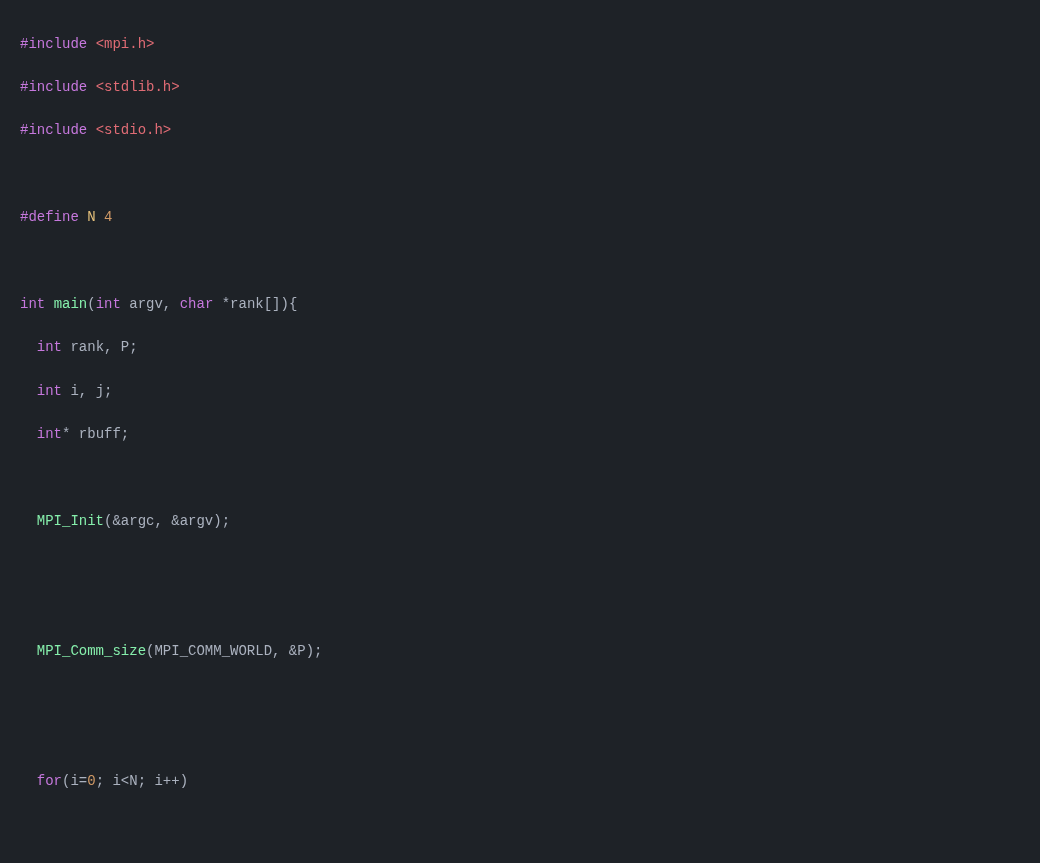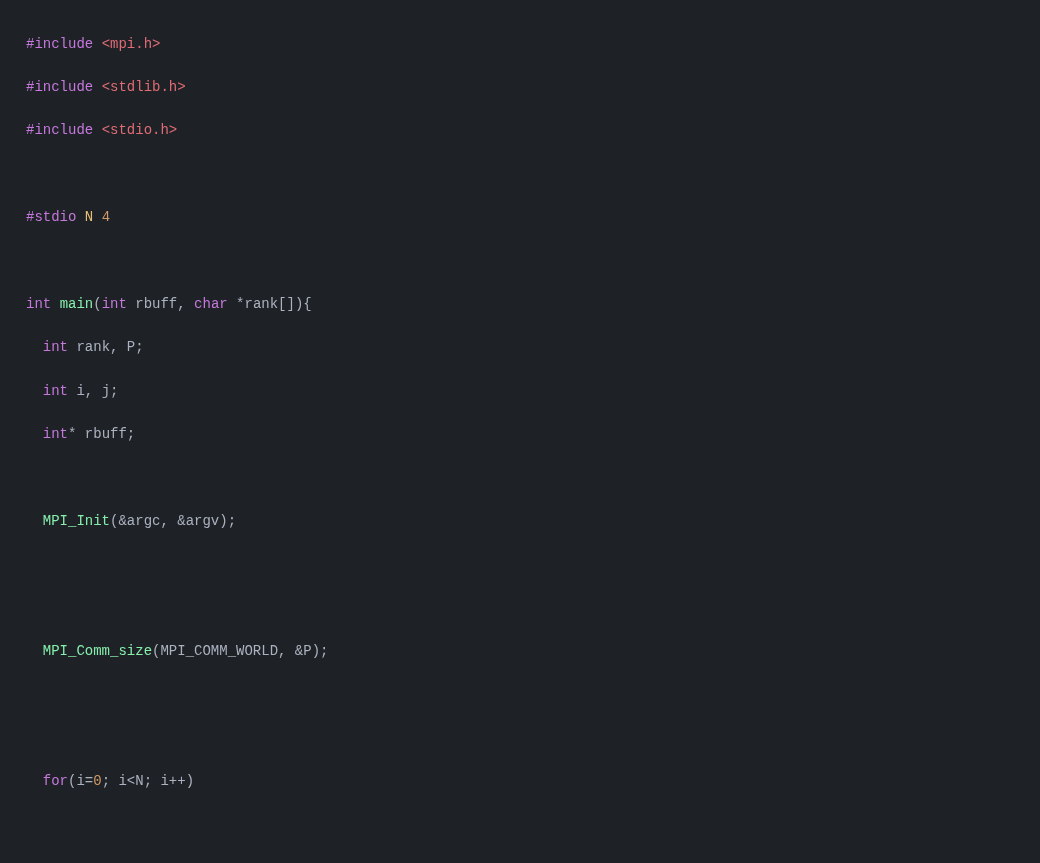--- a/index.html
+++ b/index.html
@@ -22,42 +22,41 @@
       background-color: #1e2227;
       padding: 12px 20px;
       line-height: 1.55;
       white-space: pre;
       tab-size: 2;
     }
 
     .line {
       display: block;
       min-height: 1.55em;
-      margin-left: 6px;
     }
 
     .kw { color: #c678dd; }        
     .fn { color: #86efac; }       
     .num { color: #d19a66; }       
     .pp { color: #c678dd; }        
     .plain { color: #abb2bf; }     
     .inc { color: #e06c75; }       
     .macro { color: #e5c07b; }      
   </style>
 </head>
 <body>
 
 <div class="code-container">
 <span class="line"><span class="pp">#include</span><span class="plain"> </span><span class="inc">&lt;mpi.h&gt;</span></span>
 <span class="line"><span class="pp">#include</span><span class="plain"> </span><span class="inc">&lt;stdlib.h&gt;</span></span>
 <span class="line"><span class="pp">#include</span><span class="plain"> </span><span class="inc">&lt;stdio.h&gt;</span></span>
 <span class="line"> </span>
-<span class="line"><span class="pp">#stdio</span><span class="plain"> </span><span class="macro">N</span><span class="plain"> </span><span class="num">4</span></span>
+<span class="line"><span class="pp">#define</span><span class="plain"> </span><span class="macro">N</span><span class="plain"> </span><span class="num">4</span></span>
 <span class="line"> </span>
-<span class="line"><span class="kw">int</span><span class="plain"> </span><span class="fn">main</span><span class="plain">(</span><span class="kw">int</span><span class="plain"> rbuff, </span><span class="kw">char</span><span class="plain"> *rank[]){</span></span>
+<span class="line"><span class="kw">int</span><span class="plain"> </span><span class="fn">main</span><span class="plain">(</span><span class="kw">int</span><span class="plain"> argv, </span><span class="kw">char</span><span class="plain"> *rank[]){</span></span>
 <span class="line"><span class="plain">  </span><span class="kw">int</span><span class="plain"> rank, P;</span></span>
 <span class="line"><span class="plain">  </span><span class="kw">int</span><span class="plain"> i, j;</span></span>
 <span class="line"><span class="plain">  </span><span class="kw">int</span><span class="plain">* rbuff;</span></span>
 <span class="line"> </span>
 <span class="line"><span class="plain">  </span><span class="fn">MPI_Init</span><span class="plain">(&amp;argc, &amp;argv);</span></span>
 <span class="line"> </span>
 <span class="line"> </span>
 <span class="line"><span class="plain">  </span><span class="fn">MPI_Comm_size</span><span class="plain">(MPI_COMM_WORLD, &amp;P);</span></span>
 <span class="line"> </span>
 <span class="line"> </span>

